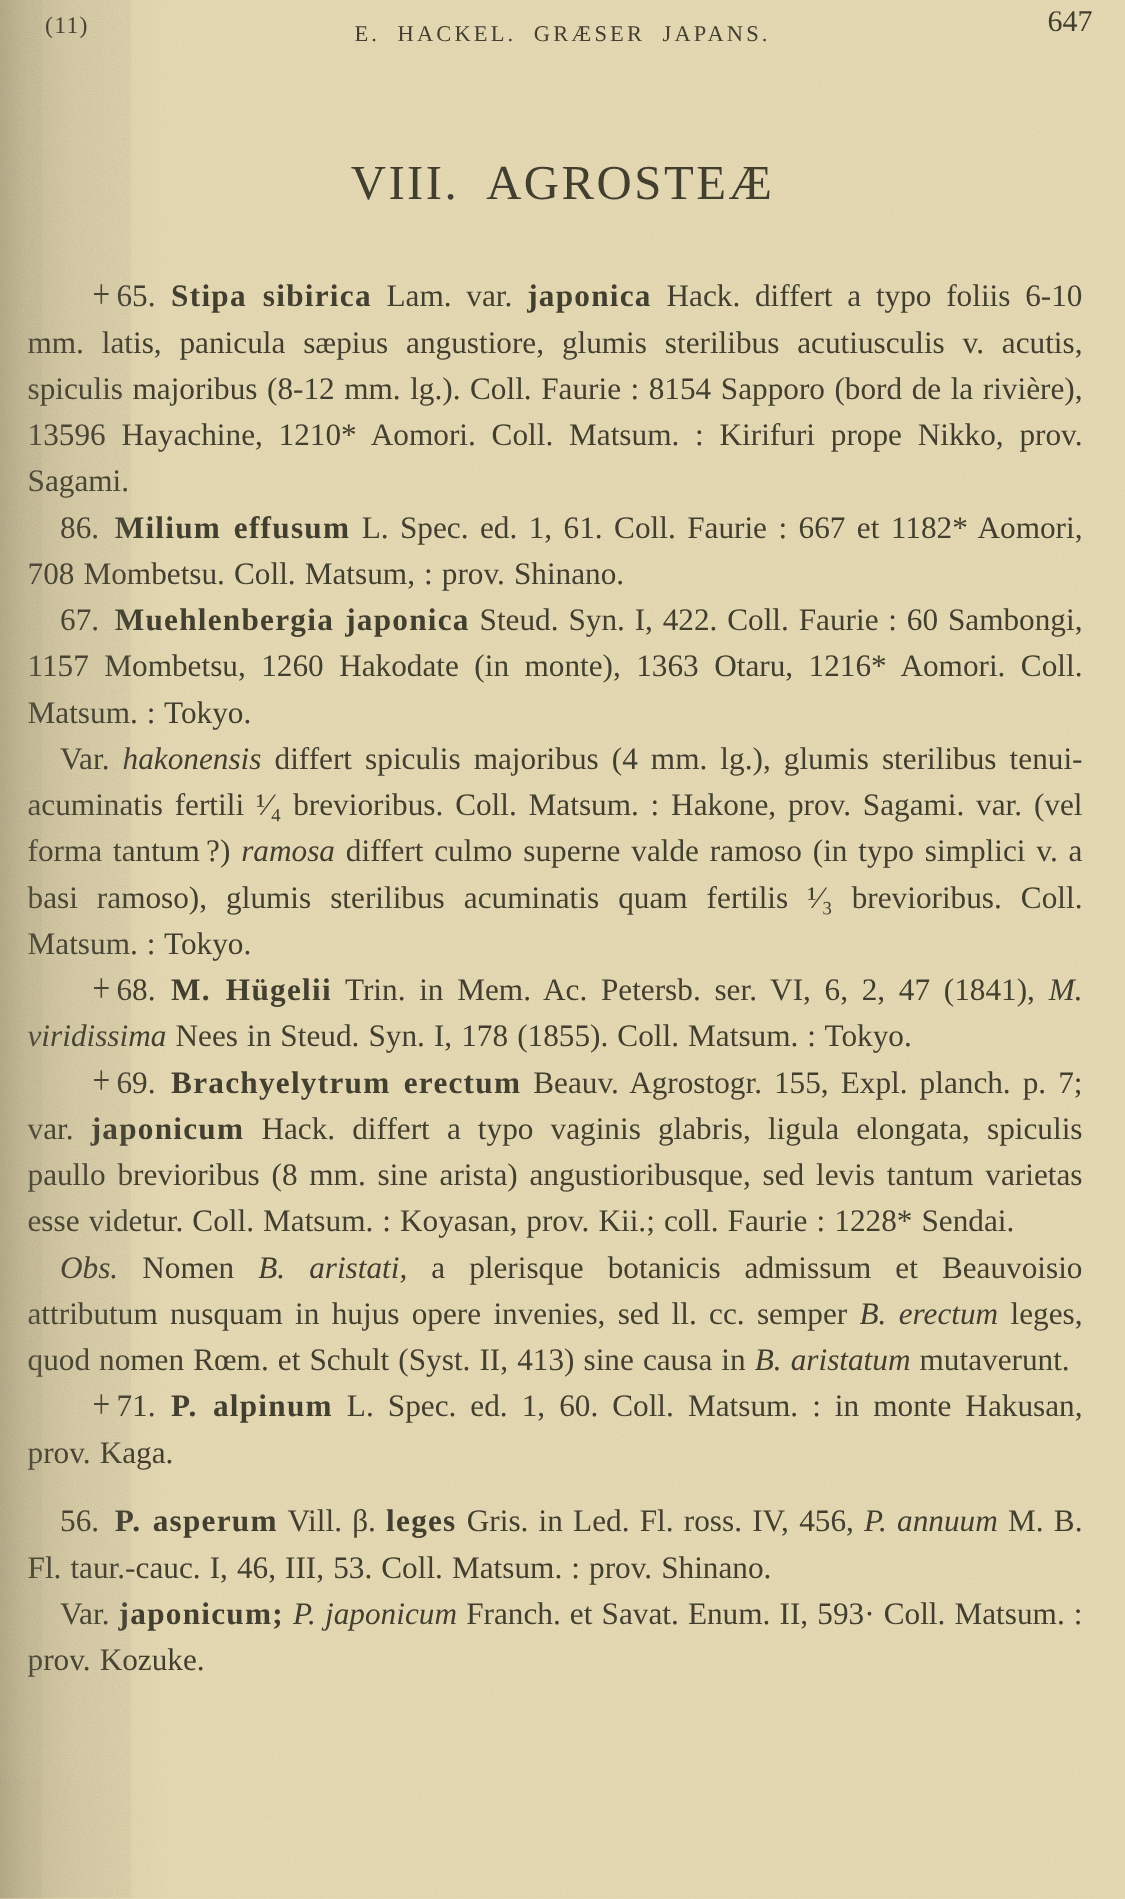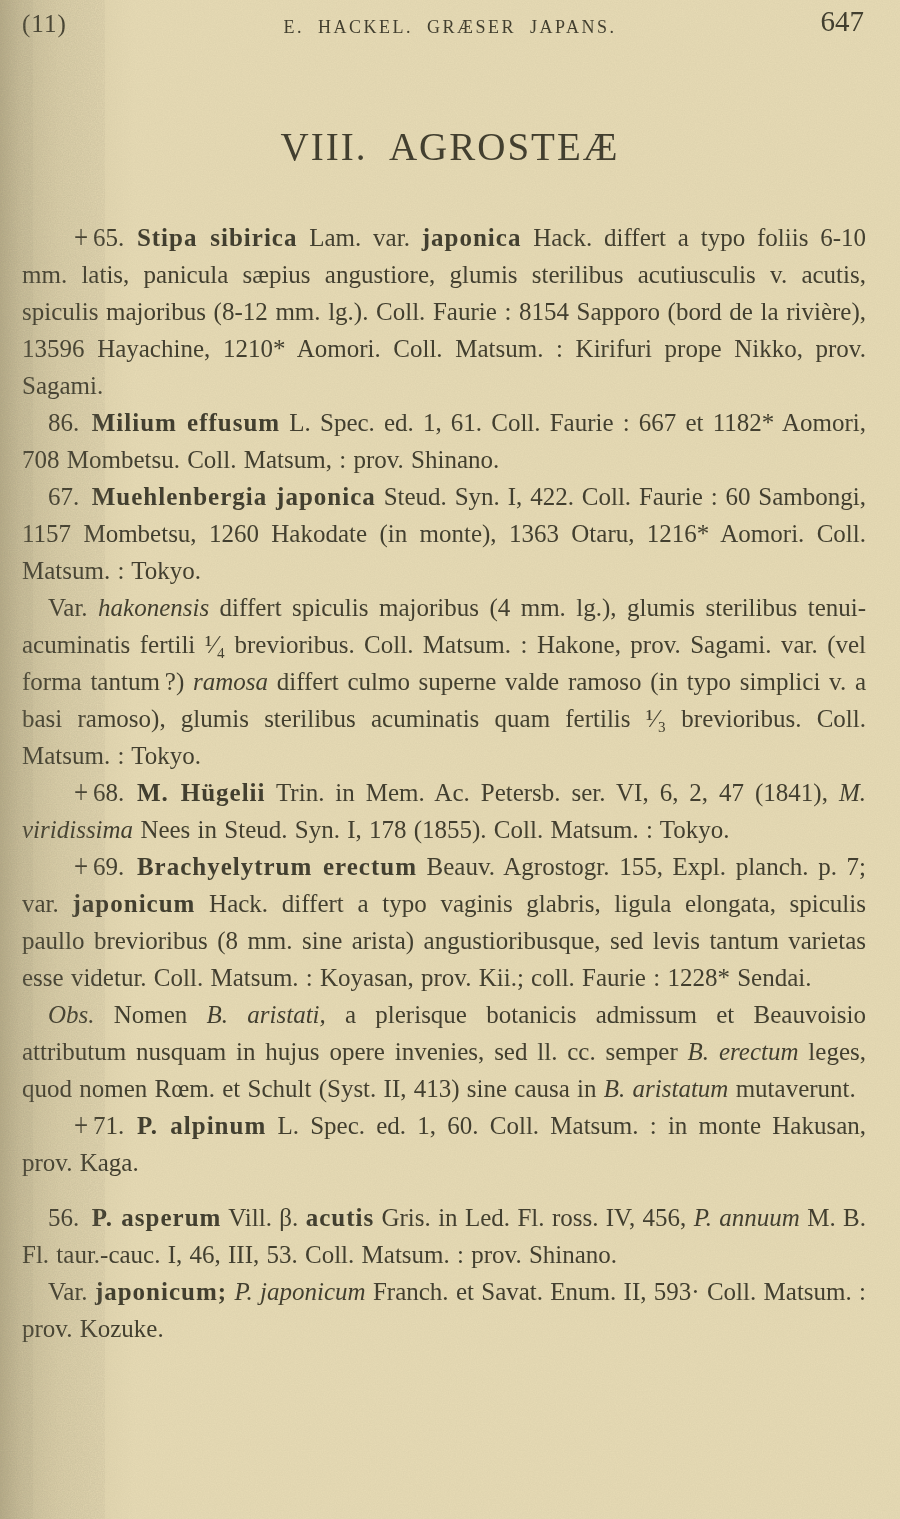--- a/index.html
+++ b/index.html
@@ -32,40 +32,40 @@
     z-index: 6;
     pointer-events: none;
   }
   .page-header {
     position: relative;
     height: 46px;
     z-index: 2;
   }
   .h-left {
     position: absolute;
-    left: 22px;
+    left: 36px;
     top: 10px;
-    font-size: 25px;
+    font-size: 19px;
     letter-spacing: 1px;
   }
   .h-center {
     position: absolute;
     left: 0;
     right: 0;
     top: 17px;
     text-align: center;
     font-size: 18px;
     letter-spacing: 2.5px;
     word-spacing: 7px;
   }
   .h-right {
     position: absolute;
-    right: 36px;
+    right: 26px;
     top: 5px;
-    font-size: 29px;
+    font-size: 24px;
   }
   .section-title {
     position: relative;
     z-index: 2;
     text-align: center;
     font-weight: normal;
     font-size: 39px;
     letter-spacing: 2px;
     word-spacing: 8px;
     margin: 78px 0 50px 0;
@@ -118,17 +118,17 @@
 
   <main class="page-body">
       <p class="para"><span class="seg-d">+</span><span class="seg-n"> 65. </span><span class="seg-b">Stipa sibirica</span><span class="seg-n"> Lam. var. </span><span class="seg-b">japonica</span><span class="seg-n"> Hack. differt a typo foliis 6-10 mm. latis, panicula sæpius angustiore, glumis sterilibus acutiusculis v. acutis, spiculis majoribus (8-12 mm. lg.). Coll. Faurie : 8154 Sapporo (bord de la rivière), 13596 Hayachine, 1210* Aomori. Coll. Matsum. : Kirifuri prope Nikko, prov. Sagami.</span></p>
       <p class="para"><span class="seg-n">86. </span><span class="seg-b">Milium effusum</span><span class="seg-n"> L. Spec. ed. 1, 61. Coll. Faurie : 667 et 1182* Aomori, 708 Mombetsu. Coll. Matsum, : prov. Shinano.</span></p>
       <p class="para"><span class="seg-n">67. </span><span class="seg-b">Muehlenbergia japonica</span><span class="seg-n"> Steud. Syn. I, 422. Coll. Faurie : 60 Sambongi, 1157 Mombetsu, 1260 Hakodate (in monte), 1363 Otaru, 1216* Aomori. Coll. Matsum. : Tokyo.</span></p>
       <p class="para"><span class="seg-n">Var. </span><span class="seg-i">hakonensis</span><span class="seg-n"> differt spiculis majoribus (4 mm. lg.), glumis sterilibus tenui-acuminatis fertili ¹⁄₄ brevioribus. Coll. Matsum. : Hakone, prov. Sagami. var. (vel forma tantum ?) </span><span class="seg-i">ramosa</span><span class="seg-n"> differt culmo superne valde ramoso (in typo simplici v. a basi ramoso), glumis sterilibus acuminatis quam fertilis ¹⁄₃ brevioribus. Coll. Matsum. : Tokyo.</span></p>
       <p class="para"><span class="seg-d">+</span><span class="seg-n"> 68. </span><span class="seg-b">M. Hügelii</span><span class="seg-n"> Trin. in Mem. Ac. Petersb. ser. VI, 6, 2, 47 (1841), </span><span class="seg-i">M. viridissima</span><span class="seg-n"> Nees in Steud. Syn. I, 178 (1855). Coll. Matsum. : Tokyo.</span></p>
       <p class="para"><span class="seg-d">+</span><span class="seg-n"> 69. </span><span class="seg-b">Brachyelytrum erectum</span><span class="seg-n"> Beauv. Agrostogr. 155, Expl. planch. p. 7; var. </span><span class="seg-b">japonicum</span><span class="seg-n"> Hack. differt a typo vaginis glabris, ligula elongata, spiculis paullo brevioribus (8 mm. sine arista) angustioribusque, sed levis tantum varietas esse videtur. Coll. Matsum. : Koyasan, prov. Kii.; coll. Faurie : 1228* Sendai.</span></p>
       <p class="para"><span class="seg-i">Obs.</span><span class="seg-n"> Nomen </span><span class="seg-i">B. aristati,</span><span class="seg-n"> a plerisque botanicis admissum et Beauvoisio attributum nusquam in hujus opere invenies, sed ll. cc. semper </span><span class="seg-i">B. erectum</span><span class="seg-n"> leges, quod nomen Rœm. et Schult (Syst. II, 413) sine causa in </span><span class="seg-i">B. aristatum</span><span class="seg-n"> mutaverunt.</span></p>
       <p class="para"><span class="seg-d">+</span><span class="seg-n"> 71. </span><span class="seg-b">P. alpinum</span><span class="seg-n"> L. Spec. ed. 1, 60. Coll. Matsum. : in monte Hakusan, prov. Kaga.</span></p>
-      <p class="para gap-before"><span class="seg-n">56. </span><span class="seg-b">P. asperum</span><span class="seg-n"> Vill. β. </span><span class="seg-b">acutis</span><span class="seg-n"> Gris. in Led. Fl. ross. IV, 456, </span><span class="seg-i">P. annuum</span><span class="seg-n"> M. B. Fl. taur.-cauc. I, 46, III, 53. Coll. Matsum. : prov. Shinano.</span></p>
+      <p class="para gap-before"><span class="seg-n">56. </span><span class="seg-b">P. asperum</span><span class="seg-n"> Vill. β. </span><span class="seg-b">leges</span><span class="seg-n"> Gris. in Led. Fl. ross. IV, 456, </span><span class="seg-i">P. annuum</span><span class="seg-n"> M. B. Fl. taur.-cauc. I, 46, III, 53. Coll. Matsum. : prov. Shinano.</span></p>
       <p class="para"><span class="seg-n">Var. </span><span class="seg-b">japonicum;</span><span class="seg-n"> </span><span class="seg-i">P. japonicum</span><span class="seg-n"> Franch. et Savat. Enum. II, 593· Coll. Matsum. : prov. Kozuke.</span></p>
     </main>
 
 </div>
 
 </body></html>

